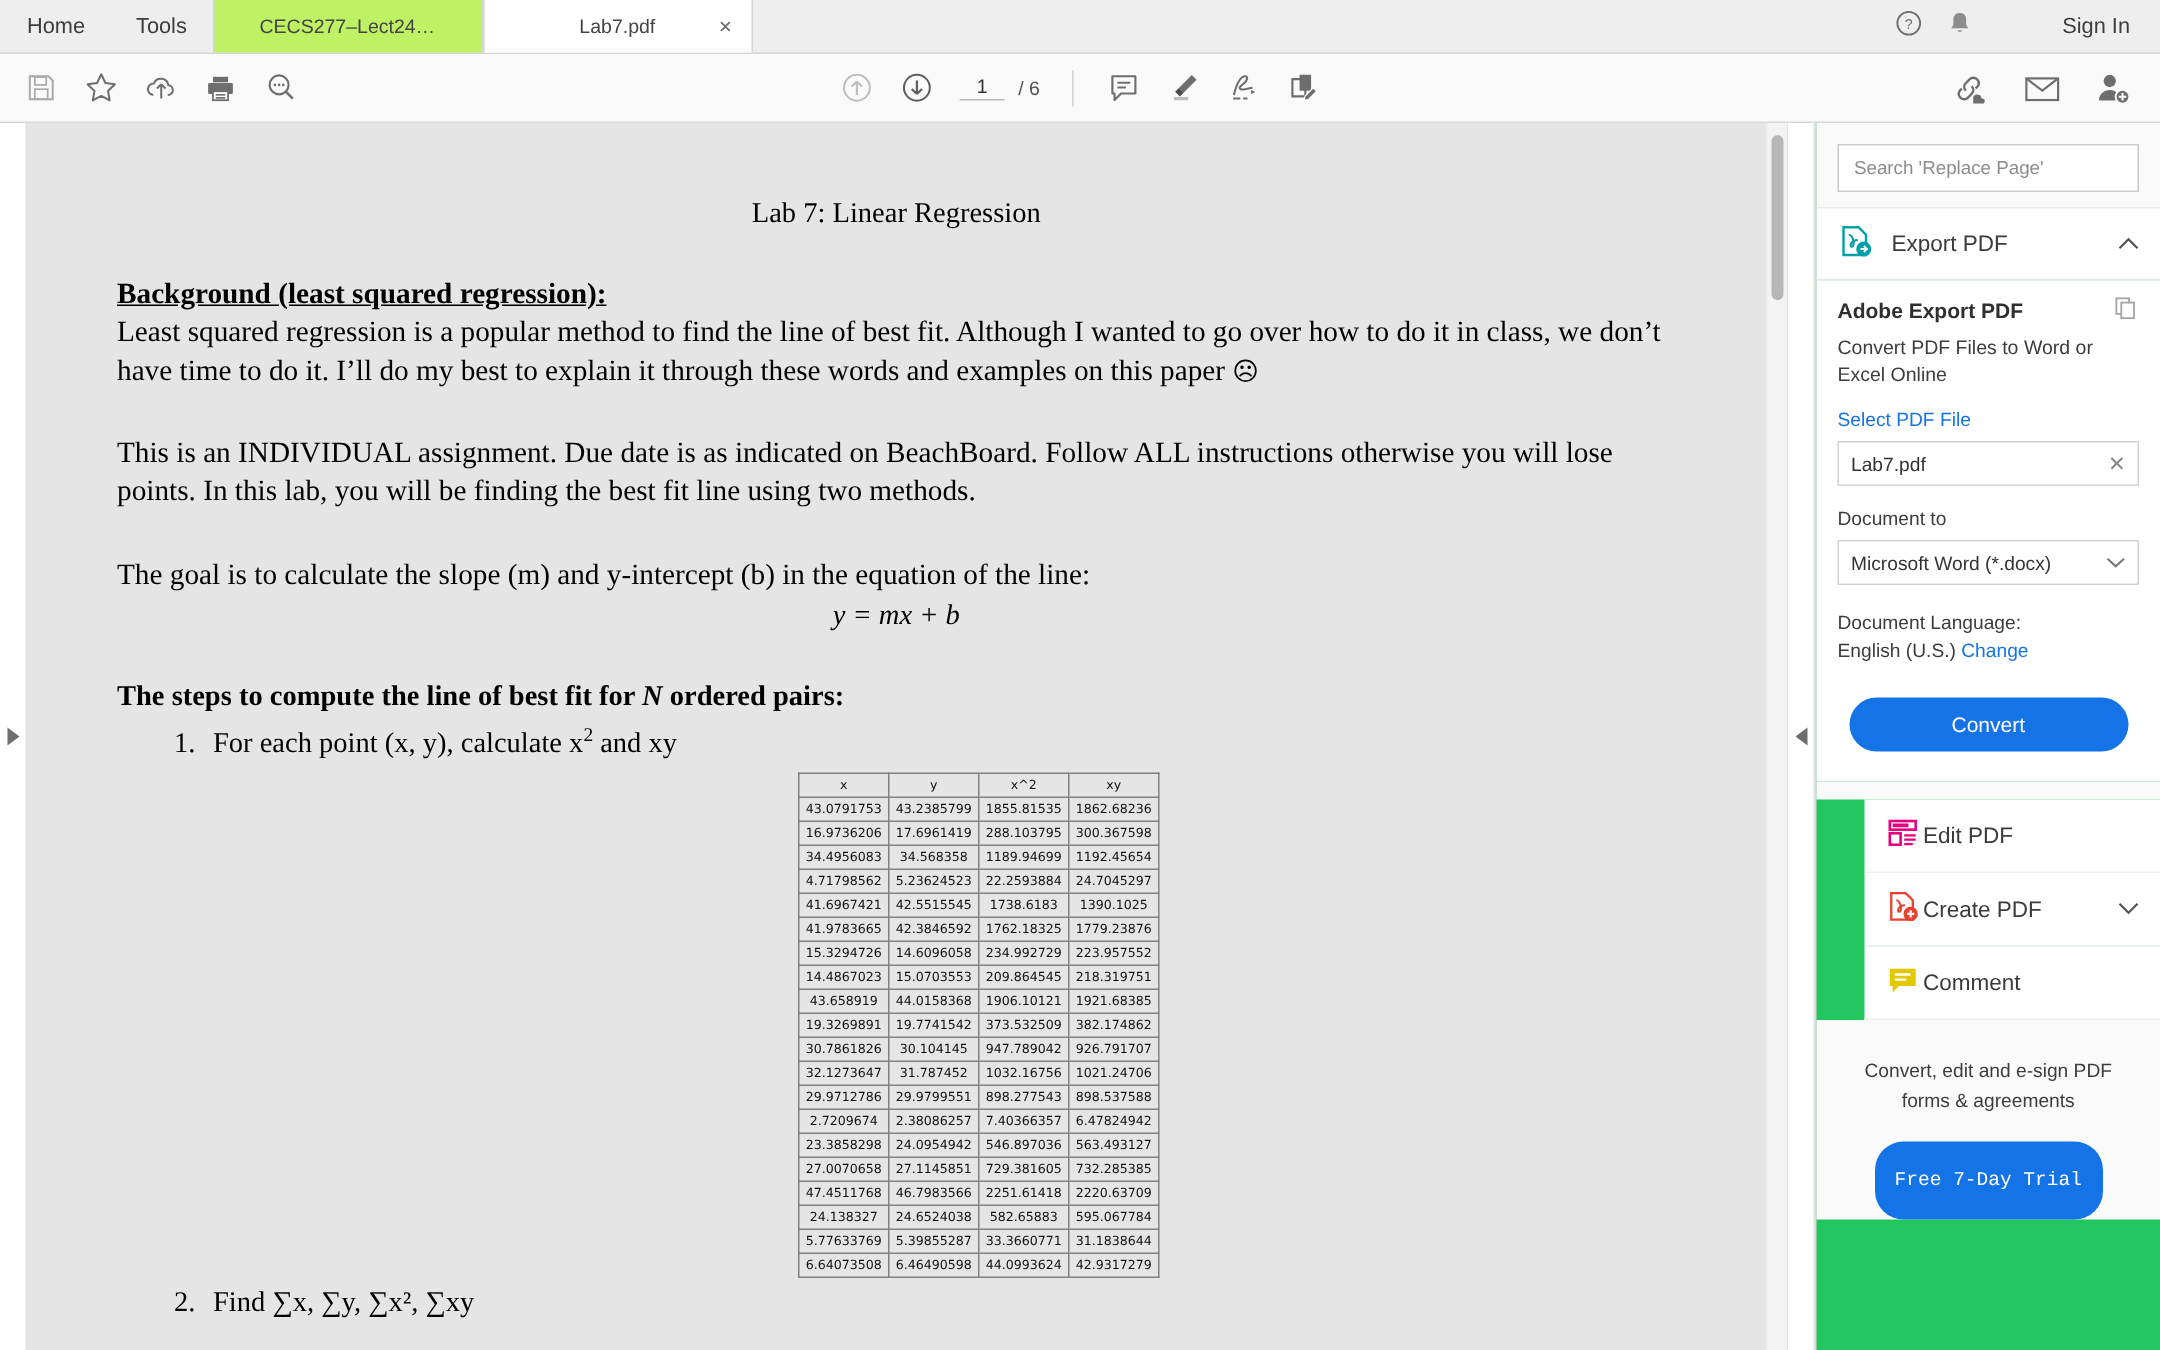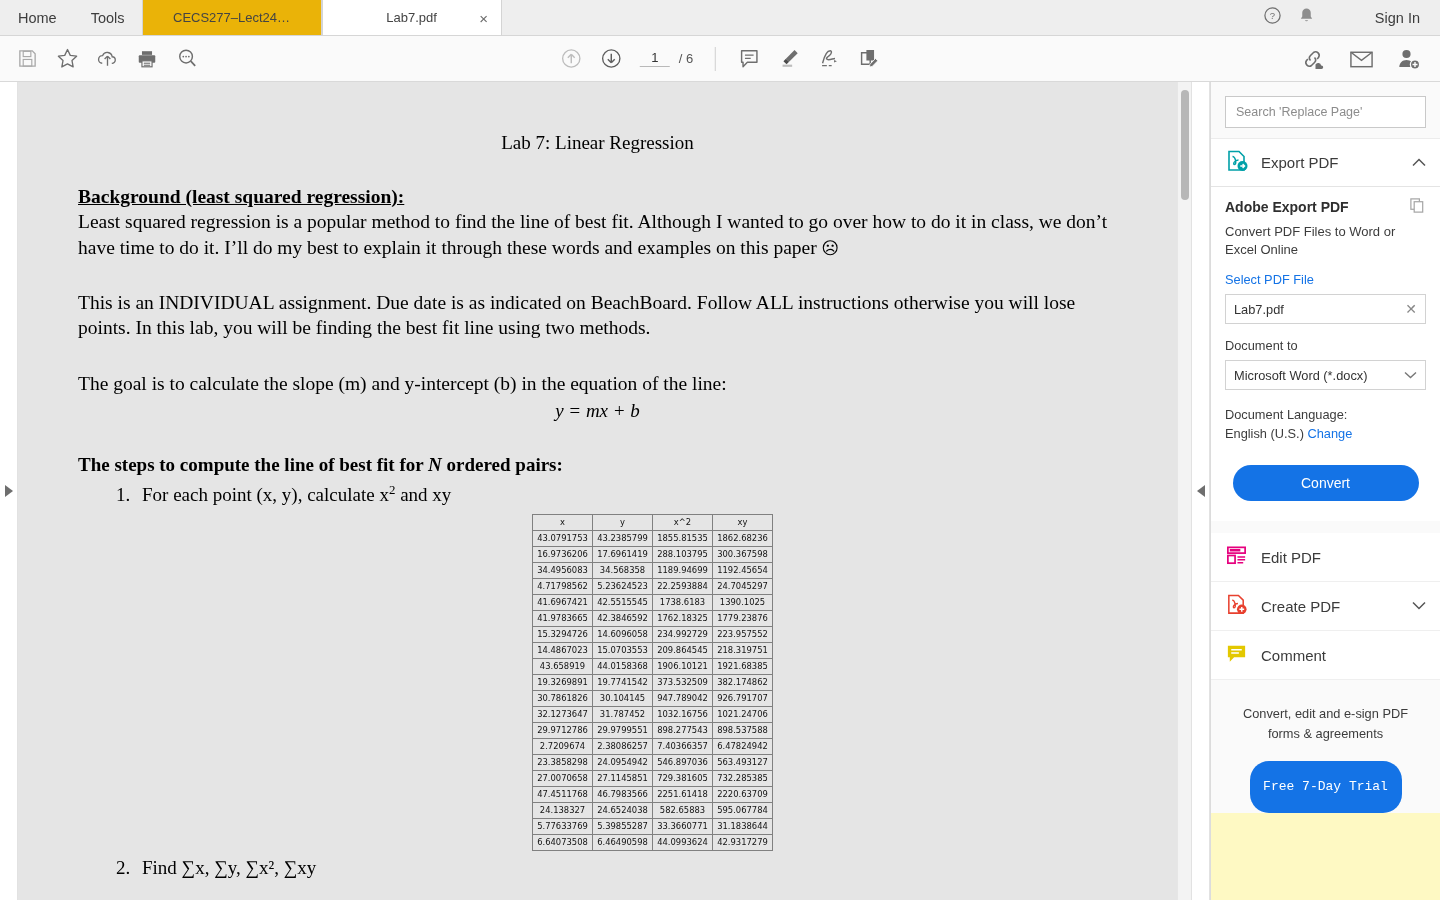--- a/index.html
+++ b/index.html
@@ -31,21 +31,21 @@
   .tab {
     display: flex; align-items: center;
     position: relative;
     min-width: 180px;
     max-width: 190px;
     padding: 0 14px;
     font-size: 13px;
     color: #444;
     border-left: 1px solid #d4d4d4;
     border-right: 1px solid #d4d4d4;
-    background: #eab308;
+    background: #bef264;
     justify-content: center;
   }
   .tab .tab-label {
     overflow: hidden; white-space: nowrap; text-overflow: ellipsis;
     text-align: center; flex: 1;
   }
   .tab.active { background: #ffffff; }
   .tab-close {
     position: absolute; right: 10px; top: 50%;
     transform: translateY(-50%);
@@ -154,21 +154,21 @@
     text-align: center;
     white-space: nowrap;
     height: 15px;
     line-height: 13px;
   }
   table.dt th { font-weight: normal; }
   table.dt td { min-width: 60px; }
 
   
   .rpanel {
-    width: 230px; background: #fef9c3;
+    width: 230px; background: #22c55e;
     border-left: 1px solid #dcdcdc;
     display: flex; flex-direction: column;
     font-size: 13px;
   }
   .rp-searchwrap { padding: 14px 14px 10px 14px; background: #fafafa; }
   .rp-search {
     width: 100%; height: 32px;
     border: 1px solid #c9c9c9; background: #fff;
     padding: 0 10px; font-size: 12.5px; color: #444;
     font-family: "Liberation Sans", sans-serif;
@@ -201,23 +201,24 @@
   .rp-doclang { font-size: 12.8px; color: #3c3c3c; margin-top: 15px; line-height: 1.5; }
   .rp-convertbtn {
     margin: 22px auto 4px auto; display: block;
     width: 186px; height: 36px; border-radius: 18px;
     background: #1473e6; color: #fff; border: none;
     font-size: 14px; font-family: "Liberation Sans", sans-serif;
   }
   .rp-gap { height: 12px; background: #fafafa; }
 
   .tool-row {
-    display: flex; align-items: center; gap: 13px;
+    display: flex; align-items: center; gap: 2px;
     padding: 11px 14px; background: #fff;
     border-bottom: 1px solid #efefef;
+    margin-left: 32px;
   }
   .tool-row .label { font-size: 15px; color: #3b3b3b; flex: 1; }
 
   .promo { background: #fafafa; padding: 24px 22px 0 22px; text-align: center; }
   .promo-text { font-size: 12.8px; color: #3c3c3c; line-height: 1.5; }
   .promo-btn {
     margin: 18px auto 0 auto; display: block;
     width: 152px; height: 52px; border-radius: 19px;
     background: #1473e6; color: #fff; border: none;
     font-size: 13px; font-family: Liberation Mono, monospace;

